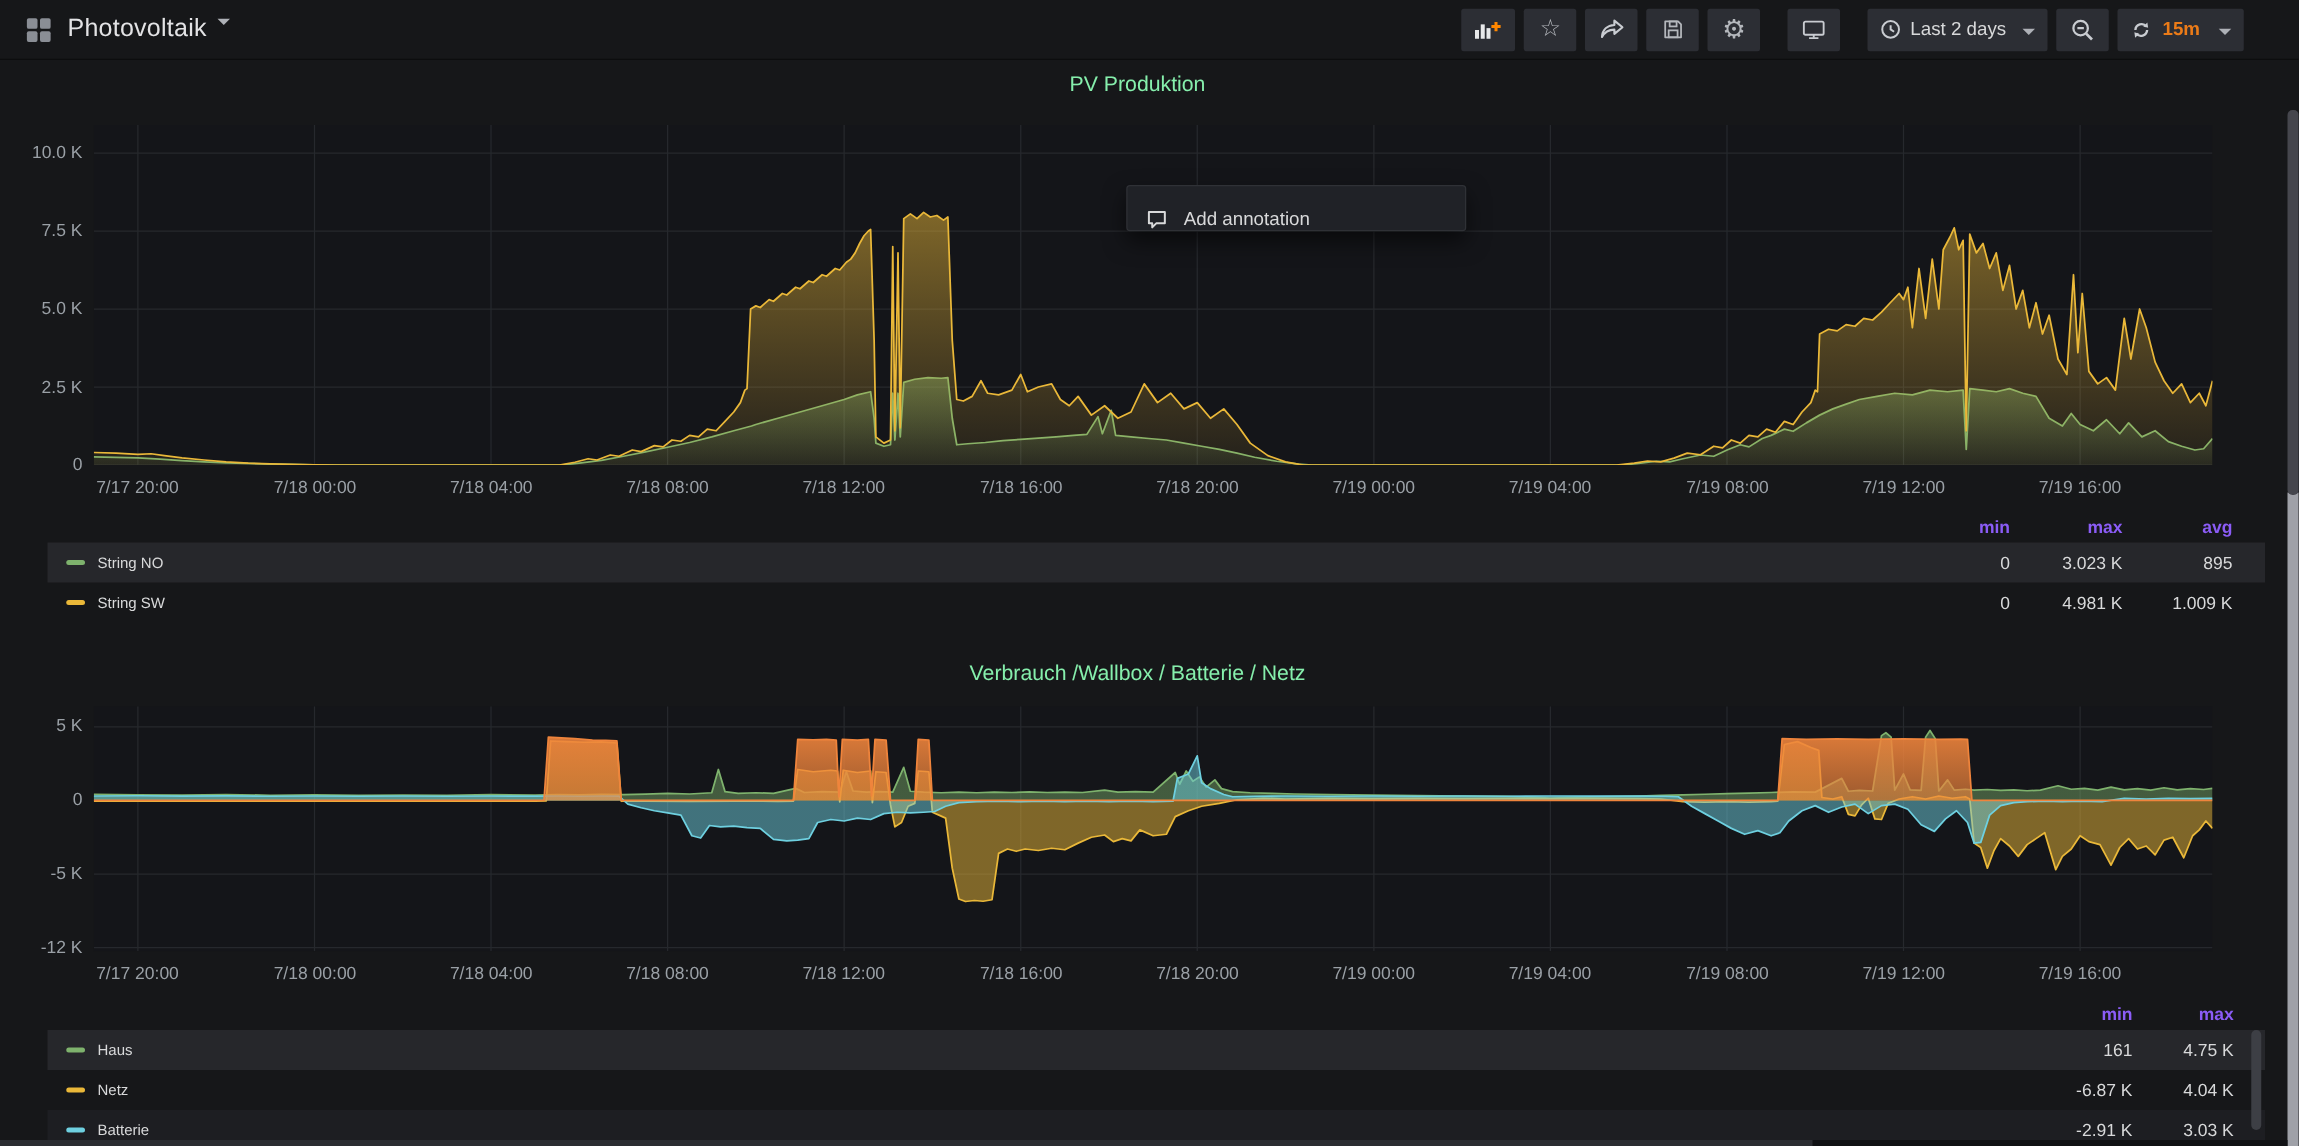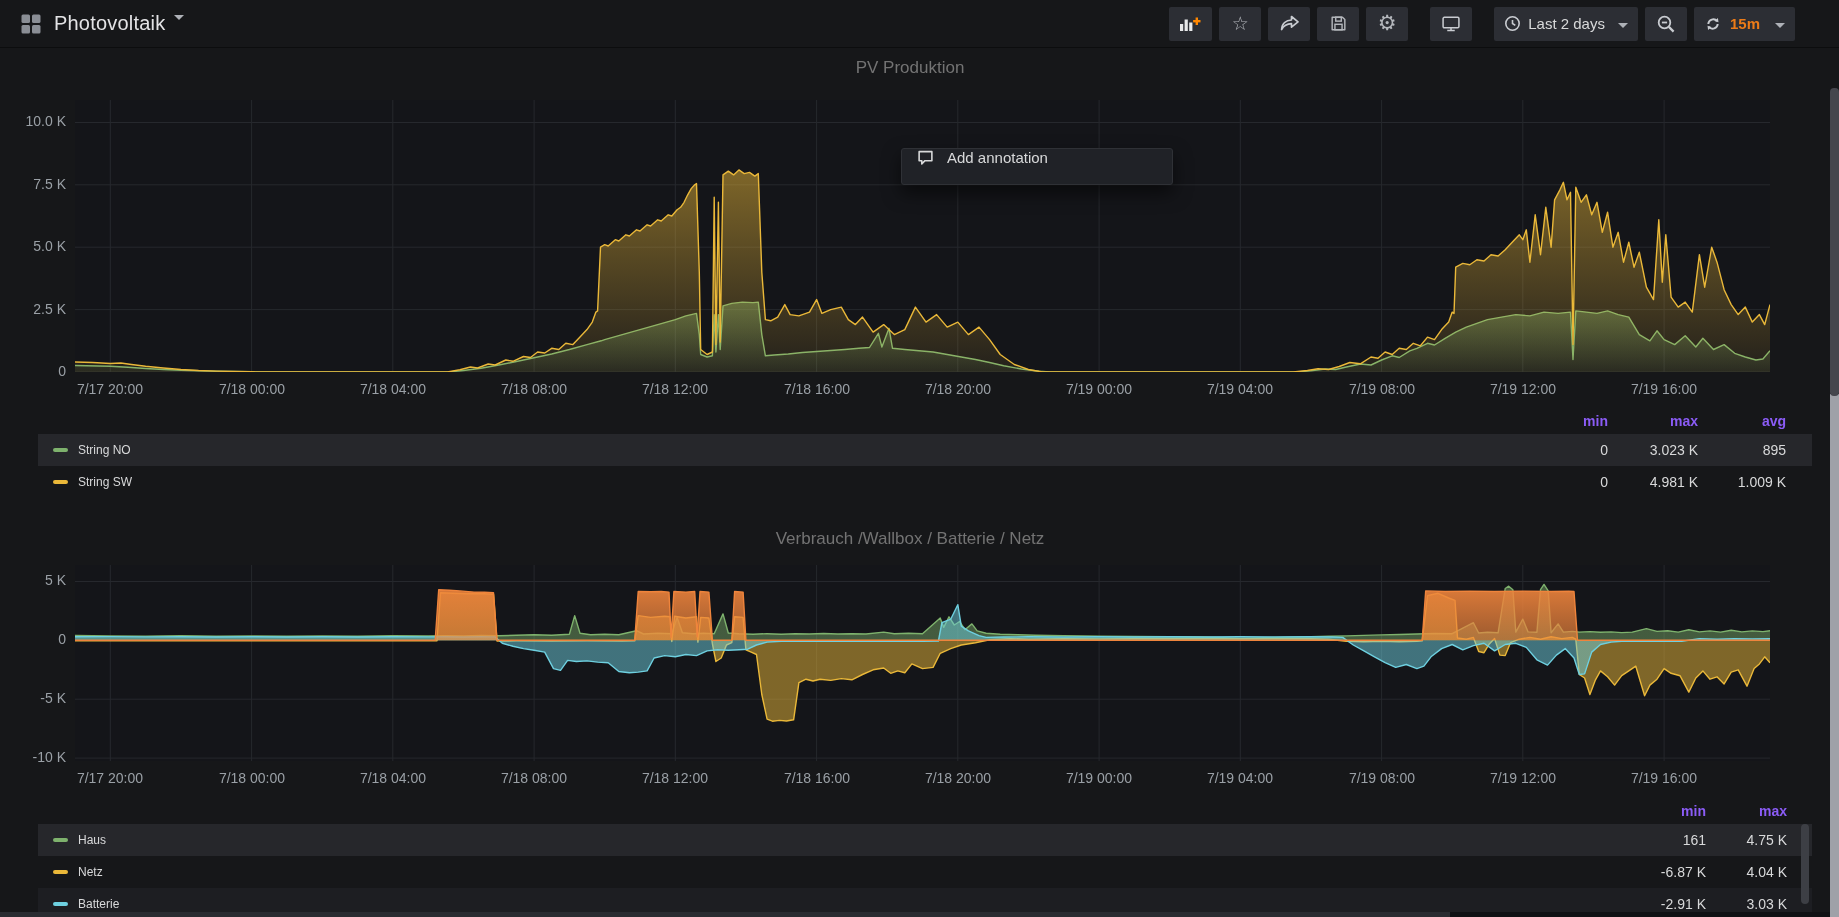--- a/index.html
+++ b/index.html
@@ -19,21 +19,21 @@
   .nbtn{height:34px;min-width:42px;background:#2c2e34;border:none;border-radius:2px;margin-left:7px;
     display:flex;align-items:center;justify-content:center;cursor:pointer;padding:0 10px;box-sizing:border-box;color:#c9ccd1;}
   .nbtn.gap-l{margin-left:22px;}
   .nbtn.gap-r{margin-right:15px;}
   .glyph{font-family:"DejaVu Sans",sans-serif;font-size:19px;line-height:19px;color:#b4b7bc;}
   .tr-label{font-size:15px;font-weight:500;color:#d8d9da;margin:0 4px 0 7px;}
   .rf-label{font-size:15px;font-weight:700;color:#eb7b18;margin:0 6px 0 8px;}
 
   
   .p-title{position:absolute;left:0;width:1820px;text-align:center;font-size:17px;font-weight:500;
-    color:#737373;cursor:pointer;z-index:2;}
+    color:#86efac;cursor:pointer;z-index:2;}
   #t1{top:58px;} #t2{top:529px;}
 
   
   svg.chart{position:absolute;display:block;}
   .c1{left:75px;top:100px;width:1695px;height:272px;}
   .c2{left:75px;top:565px;width:1695px;height:196px;}
   .axis{position:absolute;inset:0;pointer-events:none;z-index:2;}
   .xtick{position:absolute;width:110px;text-align:center;font-size:14px;color:#9aa0a6;}
   .ytick{position:absolute;left:0;width:66px;text-align:right;font-size:14px;color:#9aa0a6;}
 
@@ -46,21 +46,21 @@
   .lg-row.hl{background:#26272b;}
   .lg-row.hl2{background:#1d1e22;}
   .swatch{width:15px;height:4px;border-radius:2px;margin-right:10px;flex:none;}
   .lg-label{font-size:12px;color:#d8d9da;}
   .lg-val{position:absolute;top:8px;font-size:14px;color:#d8d9da;}
 
   
   .annot-menu{position:absolute;left:901px;top:148px;width:270px;height:35px;background:#202227;
     border:1px solid #2f3136;border-radius:3px;box-shadow:0 8px 18px rgba(0,0,0,.55);z-index:8;
     display:flex;align-items:stretch;}
-  .annot-item{display:flex;align-items:flex-start;width:100%;padding-left:15px;cursor:pointer;}
+  .annot-item{display:flex;align-items:flex-end;width:100%;padding-left:15px;cursor:pointer;}
   .annot-item span.lbl{font-size:15px;color:#d8d9da;margin-left:13px;}
 
   
   .pgsb-track{position:absolute;right:0;top:394px;bottom:0;width:9px;background:#9fa1a8;z-index:9;}
   .pgsb-thumb{position:absolute;right:0;top:88px;height:308px;width:9px;background:#45464d;
     border-radius:4px;z-index:10;}
   .lg2sb{position:absolute;left:1801px;top:824px;width:8px;height:80px;background:#3d3f45;
     border-radius:4px;z-index:4;}
   .hsb-track{position:absolute;left:0;right:9px;bottom:0;height:5px;background:#101114;z-index:9;}
   .hsb-thumb{position:absolute;left:0;bottom:0;height:5px;width:1450px;background:#2a2c31;z-index:10;}
@@ -285,21 +285,21 @@
       </g>
       <g>
         <path d="M0.0 75.3L360.2 75.3L363.7 24.7L374.3 25.3L384.9 25.9L399.0 27.1L409.6 27.3L418.5 27.7L422.0 75.3L559.7 75.3L563.2 26.5L575.6 26.8L586.2 26.5L594.0 27.1L596.1 72.4L598.9 26.5L610.9 27.1L619.7 26.5L622.2 71.8L625.0 26.5L633.9 27.1L637.4 75.3L656.8 75.3L659.6 26.5L668.1 27.1L670.9 75.3L1347.2 75.3L1350.7 25.9L1370.1 26.5L1394.8 26.1L1419.6 26.5L1447.8 26.1L1476.1 26.5L1493.7 26.3L1499.0 26.5L1502.5 75.3L1695.0 75.3L1695.0 75.3L0.0 75.3Z" fill="url(#grad1_3)" stroke="none"></path>
         <path d="M0.0 75.3L360.2 75.3L363.7 24.7L374.3 25.3L384.9 25.9L399.0 27.1L409.6 27.3L418.5 27.7L422.0 75.3L559.7 75.3L563.2 26.5L575.6 26.8L586.2 26.5L594.0 27.1L596.1 72.4L598.9 26.5L610.9 27.1L619.7 26.5L622.2 71.8L625.0 26.5L633.9 27.1L637.4 75.3L656.8 75.3L659.6 26.5L668.1 27.1L670.9 75.3L1347.2 75.3L1350.7 25.9L1370.1 26.5L1394.8 26.1L1419.6 26.5L1447.8 26.1L1476.1 26.5L1493.7 26.3L1499.0 26.5L1502.5 75.3L1695.0 75.3" fill="none" stroke="#ef843c" stroke-width="1.4" stroke-linejoin="round"></path>
       </g>
     </svg>
   <div class="axis">
       <div class="ytick" style="top: 572px;">5 K</div>
       <div class="ytick" style="top: 631px;">0</div>
       <div class="ytick" style="top: 690px;">-5 K</div>
-      <div class="ytick" style="top: 749px;">-10 K</div>
+      <div class="ytick" style="top: 749px;">-12 K</div>
     </div>
   <div class="axis">
       <div class="xtick" style="left: 55px; top: 770px;">7/17 20:00</div>
       <div class="xtick" style="left: 197px; top: 770px;">7/18 00:00</div>
       <div class="xtick" style="left: 338px; top: 770px;">7/18 04:00</div>
       <div class="xtick" style="left: 479px; top: 770px;">7/18 08:00</div>
       <div class="xtick" style="left: 620px; top: 770px;">7/18 12:00</div>
       <div class="xtick" style="left: 762px; top: 770px;">7/18 16:00</div>
       <div class="xtick" style="left: 903px; top: 770px;">7/18 20:00</div>
       <div class="xtick" style="left: 1044px; top: 770px;">7/19 00:00</div>

